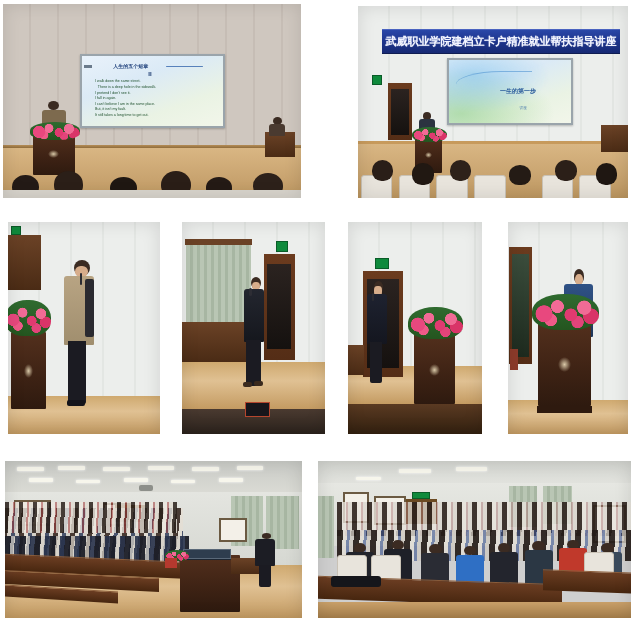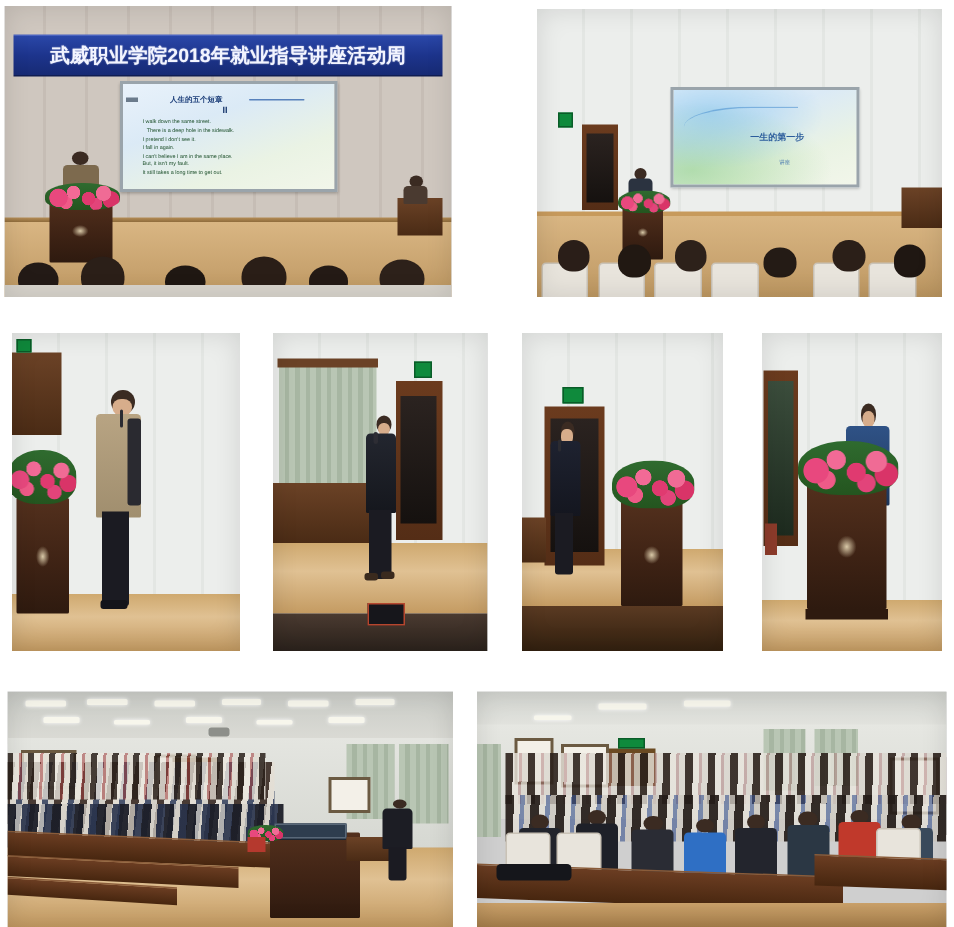--- a/index.html
+++ b/index.html
@@ -71,23 +71,20 @@
 <body>
 
 <div class="page">
 
   <div class="photo" style="left:3px;top:4px;width:298px;height:194px;">
     <div class="scene">
       <div class="wall" style="height:74%;"></div>
       <div class="floor" style="height:26%;"></div>
       <div class="stage-edge" style="bottom:26%;height:3px;"></div>
 
-      <div class="banner" style="left:2%;top:10%;width:96%;height:13%;">
-        <span style="font-size:13px;">武威职业学院2018年就业指导讲座活动周</span>
-      </div>
 
       <div class="screen" style="left:26%;top:26%;width:47%;height:36%;">
         <div class="screen-bar"></div>
         <div class="slide-txt" style="left:22%;top:9%;font-size:5px;font-weight:bold;">人生的五个短章</div>
         <div class="slide-line" style="left:60%;top:14%;width:26%;height:1px;"></div>
         <div class="slide-txt" style="left:47%;top:21%;font-size:6px;font-weight:bold;color:#16356b;">II</div>
         <div class="slide-txt" style="left:9%;top:33%;font-size:3.6px;color:#1c4f2a;">I walk down the same street.</div>
         <div class="slide-txt" style="left:11%;top:41%;font-size:3.6px;color:#1c4f2a;">There is a deep hole in the sidewalk.</div>
         <div class="slide-txt" style="left:9%;top:49%;font-size:3.6px;color:#1c4f2a;">I pretend I don't see it.</div>
         <div class="slide-txt" style="left:9%;top:57%;font-size:3.6px;color:#1c4f2a;">I fall in again.</div>
@@ -122,20 +119,23 @@
       <div class="vignette"></div>
     </div>
   </div>
 
   <div class="photo" style="left:358px;top:6px;width:270px;height:192px;">
     <div class="scene">
       <div class="wall-white" style="height:72%;"></div>
       <div class="floor" style="height:28%;"></div>
       <div class="stage-edge" style="bottom:28%;height:3px;background:#c79a5c;"></div>
 
+      <div class="banner" style="left:9%;top:12%;width:88%;height:12%;">
+        <span style="font-size:11px;">武威职业学院建档立卡户精准就业帮扶指导讲座</span>
+      </div>
 
       <div class="screen" style="left:33%;top:27%;width:45%;height:33%;">
         <div class="screen-bar"></div>
         <div style="position:absolute;left:0;top:0;width:100%;height:100%;
              background:
                radial-gradient(ellipse at 20% 25%,rgba(120,190,235,.55) 0%,rgba(120,190,235,0) 55%),
                radial-gradient(ellipse at 10% 85%,rgba(150,210,140,.65) 0%,rgba(150,210,140,0) 60%);"></div>
         <div style="position:absolute;left:6%;top:18%;width:62%;height:34%;
              border-top:1.5px solid rgba(70,140,205,.55);border-radius:60% 0 0 0;"></div>
         <div class="slide-txt" style="left:42%;top:43%;font-size:6px;color:#2b5c9c;font-weight:bold;">一生的第一步</div>

